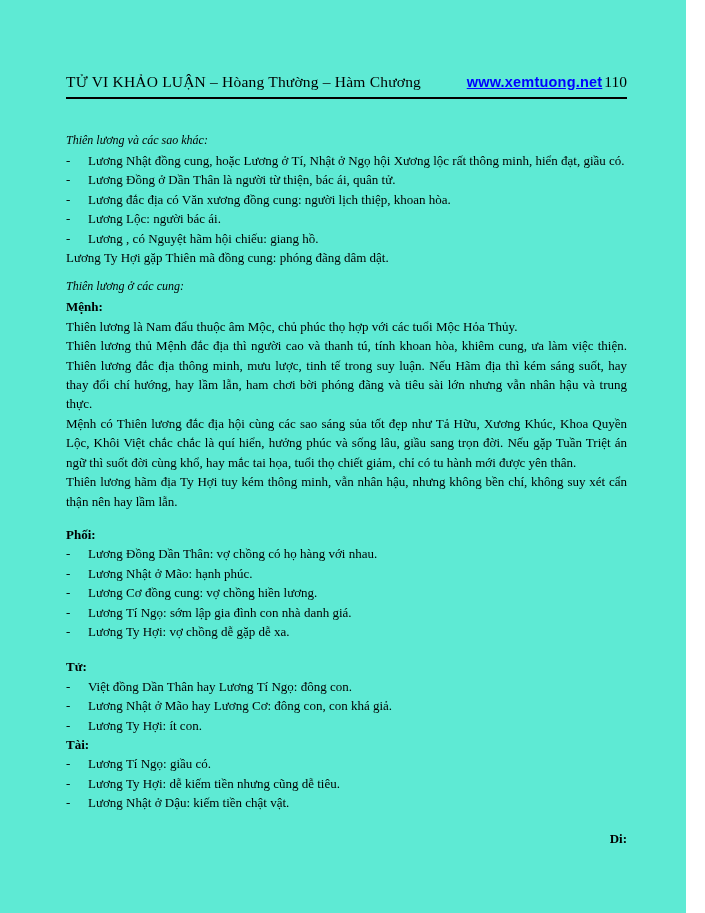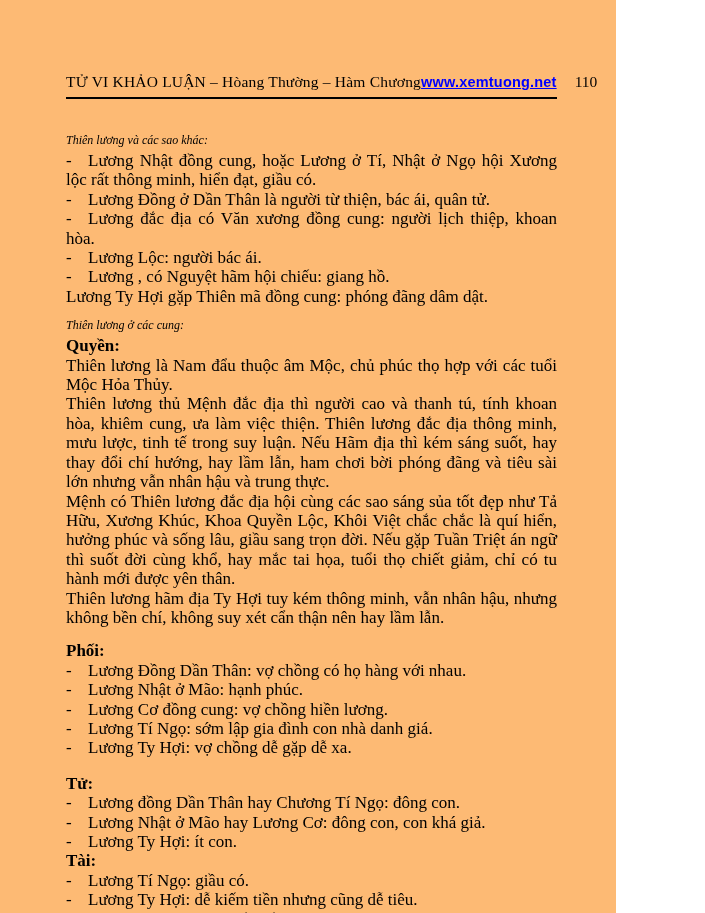--- a/index.html
+++ b/index.html
@@ -1,40 +1,40 @@
 <!DOCTYPE html>
 <html><head>
 <meta charset="utf-8">
 <style>
   html, body { margin:0; padding:0; background:#ffffff; }
   body { width:705px; height:913px; overflow:hidden; }
   .page {
-    box-sizing:border-box; width:616px; height:913px;
+    box-sizing:border-box; width:686px; height:913px;
     padding:40px 59px 0 66px;
     font-family:"Liberation Serif","DejaVu Serif",serif;
-    color:#000000; background:#fdba74;
+    color:#000000; background:#5eead4;
   }
   .header { display:flex; justify-content:space-between; align-items:baseline; font-size:15.5px; line-height:19px; }
   .header-title { white-space:nowrap; letter-spacing:0.2px; }
-  .header-right { display:flex; align-items:baseline; gap:18px; }
+  .header-right { display:flex; align-items:baseline; gap:2px; }
   .header-link {
     font-family:"Liberation Sans","DejaVu Sans",sans-serif;
     font-weight:700; font-size:14.5px; color:#0000ff;
     text-decoration:underline; letter-spacing:0.2px; cursor:pointer;
   }
   .page-number { font-size:15.5px;margin-top:32px; }
   .rule { height:0; border-bottom:2px solid #000000; margin-top:5px; }
 
   .sec-heading {
     font-style:italic; font-weight:normal; font-size:12px;
     line-height:22px; margin:30px 0 0 0;
   }
   .sec-heading.second { margin-top:8px; }
 
-  .bodytext, .li, .para, .sublabel { font-size:17px; line-height:19.4px; }
+  .bodytext, .li, .para, .sublabel { font-size:13px; line-height:19.4px; }
   .para { margin:0; text-align:justify; }
   .li { text-align:justify; }
   .li::before { content:"-"; display:inline-block; width:22px; }
   .sublabel { font-weight:bold; }
   .mt-blank { margin-top:14px; }
   .mt-half { margin-top:16px; }
   .mt-large { margin-top:16px;text-align:right; }
 </style>
 </head>
 <body>
@@ -56,35 +56,35 @@
     <div class="li"><span>Lương  Đồng ở Dần Thân là người từ thiện, bác ái, quân tử.</span></div>
     <div class="li"><span>Lương  đắc địa có Văn xương đồng cung: người lịch thiệp, khoan hòa.</span></div>
     <div class="li"><span>Lương  Lộc: người bác ái.</span></div>
     <div class="li"><span>Lương , có Nguyệt hãm hội chiếu: giang hồ.</span></div>
     <p class="para">Lương  Ty Hợi gặp Thiên mã đồng cung: phóng đãng dâm dật.</p>
   </div>
 
   <div>
     <h2 class="sec-heading second">Thiên lương ở các cung:</h2>
 
-    <div class="sublabel">Quyền:</div>
+    <div class="sublabel">Mệnh:</div>
     <p class="para">Thiên lương  là Nam đẩu thuộc âm Mộc, chủ phúc thọ hợp với các tuổi Mộc Hỏa Thủy.</p>
     <p class="para">Thiên lương  thủ Mệnh  đắc địa thì người cao và thanh tú, tính khoan hòa, khiêm cung, ưa làm việc thiện. Thiên lương  đắc địa thông minh, mưu lược, tinh tế trong suy luận. Nếu Hãm địa thì kém sáng suốt, hay thay đổi chí hướng, hay lầm lẫn, ham chơi bời phóng đãng và tiêu sài lớn nhưng vẫn nhân hậu và trung thực.</p>
     <p class="para">Mệnh có Thiên lương  đắc địa hội cùng các sao sáng sủa tốt đẹp như  Tả Hữu, Xương Khúc, Khoa Quyền Lộc, Khôi Việt chắc chắc là quí hiển, hưởng phúc và sống lâu, giầu sang trọn đời. Nếu gặp Tuần Triệt án ngữ thì suốt đời cùng khổ, hay mắc tai họa, tuổi thọ chiết giảm, chỉ có tu hành mới được yên thân.</p>
     <p class="para">Thiên lương  hãm địa Ty Hợi tuy kém thông minh, vẫn nhân hậu, nhưng không bền chí, không suy xét cẩn thận nên hay lầm lẫn.</p>
 
     <div class="sublabel mt-blank">Phối:</div>
     <div class="li"><span>Lương  Đồng Dần Thân: vợ chồng có họ hàng với nhau.</span></div>
     <div class="li"><span>Lương  Nhật ở Mão: hạnh phúc.</span></div>
     <div class="li"><span>Lương  Cơ đồng cung: vợ chồng hiền lương.</span></div>
     <div class="li"><span>Lương  Tí Ngọ: sớm lập gia đình con nhà danh giá.</span></div>
     <div class="li"><span>Lương  Ty Hợi: vợ chồng dễ gặp dễ xa.</span></div>
 
     <div class="sublabel mt-half">Tử:</div>
-    <div class="li"><span>Lương  đồng Dần Thân hay Chương  Tí Ngọ: đông con.</span></div>
+    <div class="li"><span>Việt  đồng Dần Thân hay Lương  Tí Ngọ: đông con.</span></div>
     <div class="li"><span>Lương  Nhật ở Mão hay Lương  Cơ: đông con, con khá giả.</span></div>
     <div class="li"><span>Lương  Ty Hợi: ít con.</span></div>
 
     <div class="sublabel">Tài:</div>
     <div class="li"><span>Lương  Tí Ngọ: giầu có.</span></div>
     <div class="li"><span>Lương  Ty Hợi: dễ kiếm tiền nhưng cũng dễ tiêu.</span></div>
     <div class="li"><span>Lương  Nhật ở Dậu: kiếm tiền chật vật.</span></div>
 
     <div class="sublabel mt-large">Di:</div>
   </div>

